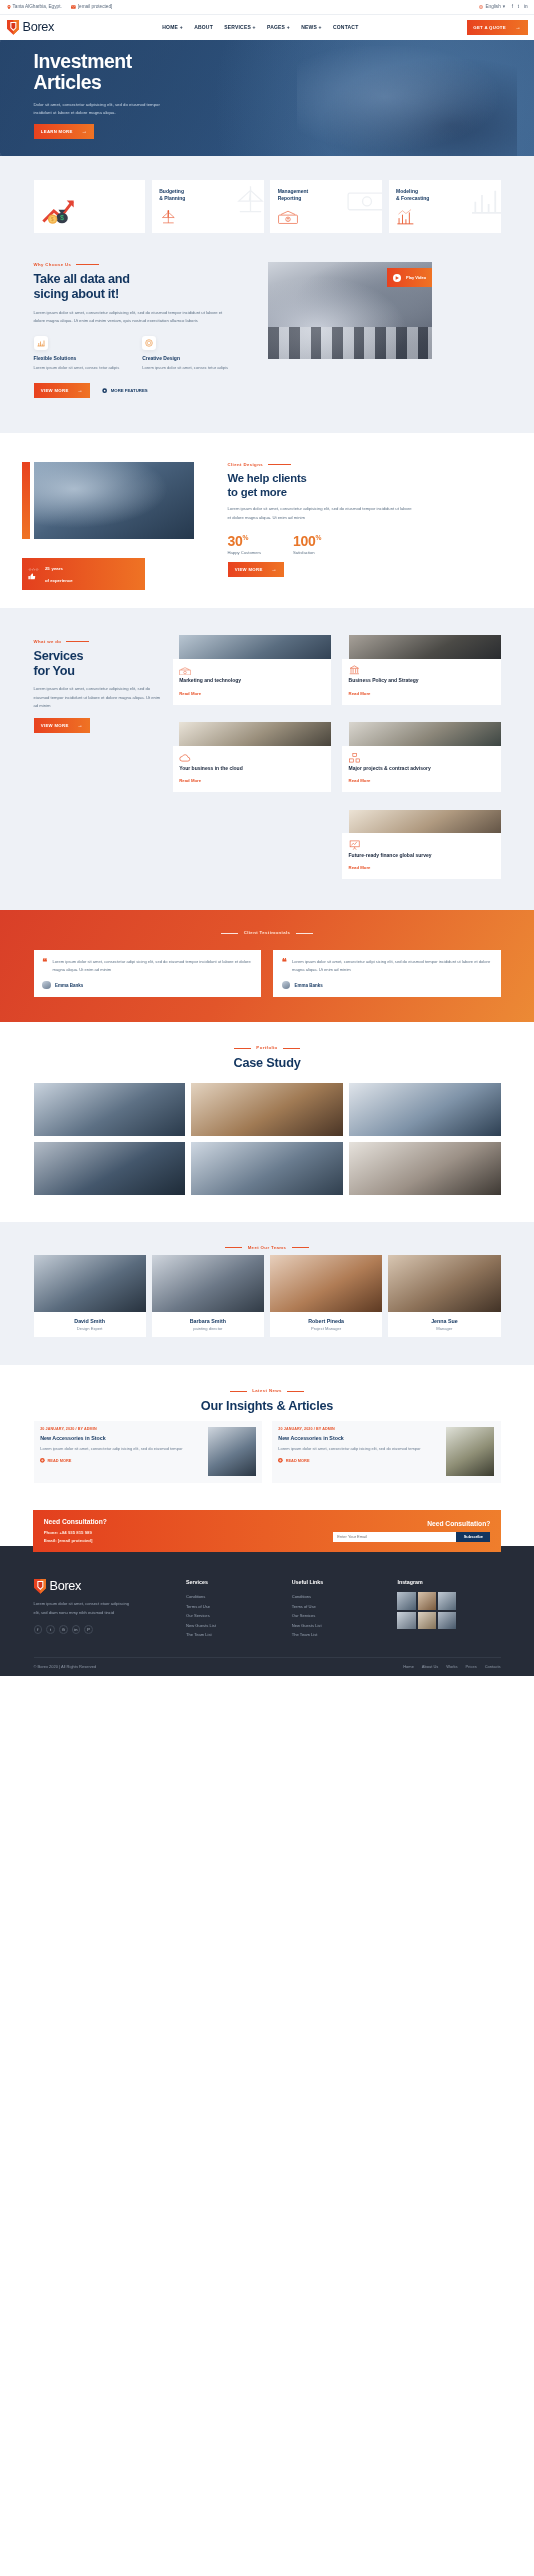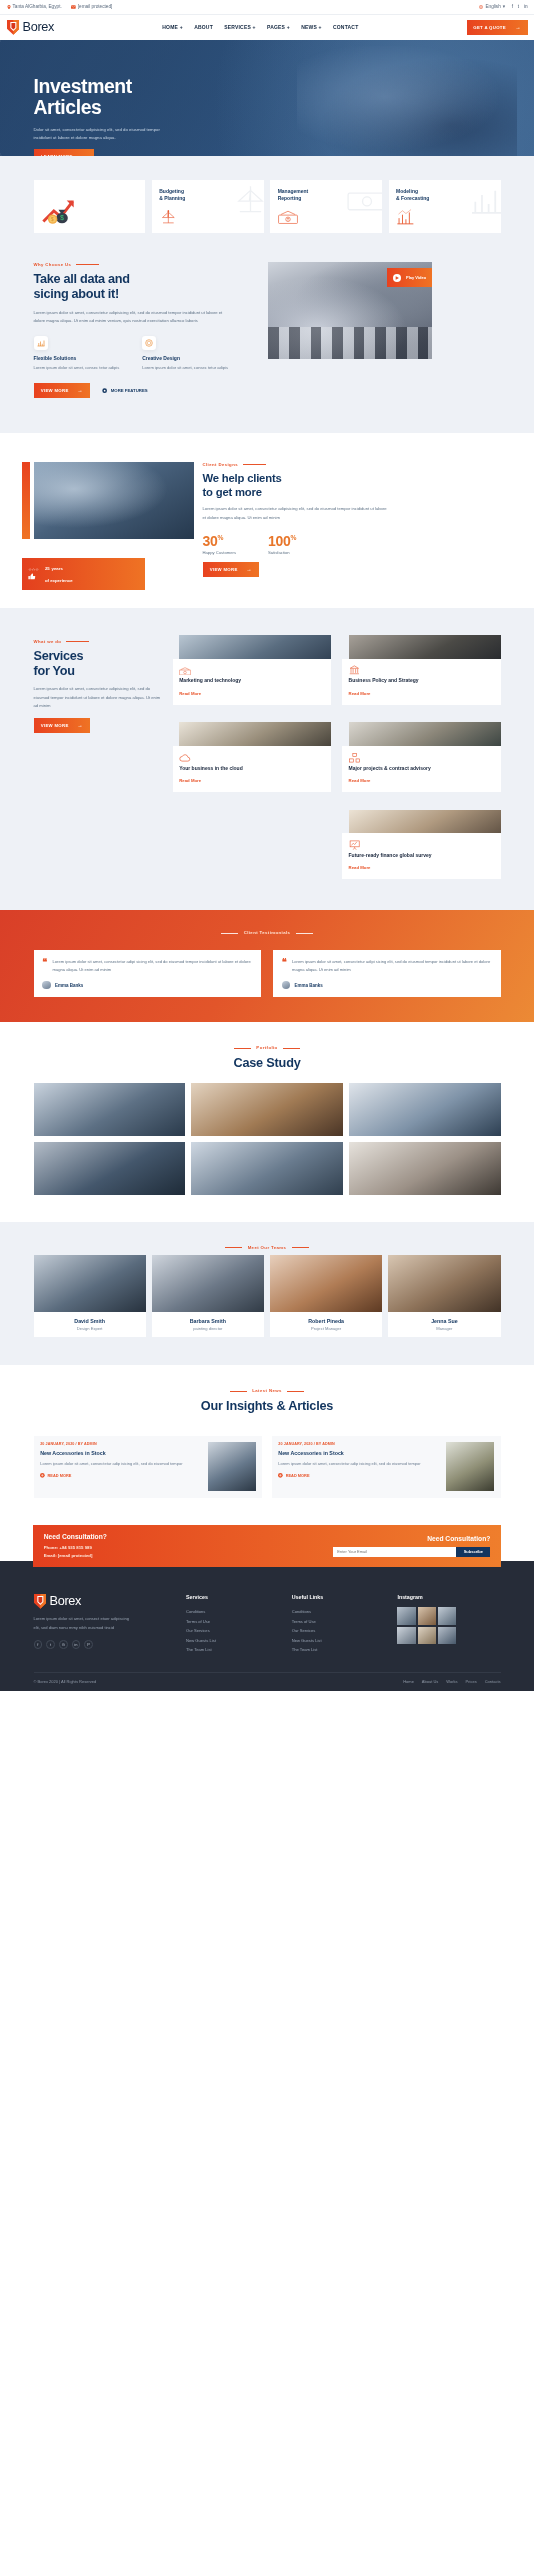--- a/index.html
+++ b/index.html
@@ -32,21 +32,21 @@
   .hero-bg{position:absolute;inset:0;background:
     linear-gradient(115deg,rgba(255,255,255,.055) 0 1.3px,transparent 1.3px 18.7px),
     linear-gradient(62deg,rgba(255,255,255,.05) 0 2px,transparent 2px 23px),
     radial-gradient(circle at 78% 55%,rgba(90,130,170,.55),transparent 48%),
     radial-gradient(circle at 20% 20%,rgba(40,72,110,.7),transparent 60%),
     linear-gradient(120deg,#25436a 0%,#2f5480 50%,#3b628e 100%)}
   .hero-figure{position:absolute;right:16.7px;top:6.7px;width:220px;height:113px;
     background:radial-gradient(ellipse at 40% 45%,rgba(120,150,185,.55),transparent 62%),
                radial-gradient(ellipse at 70% 70%,rgba(35,60,95,.8),transparent 60%);
     filter:blur(0.7px)}
-  .hero .container{position:relative;z-index:2;padding-top:36px}
+  .hero .container{position:relative;z-index:2;padding-top:11px}
   .hero h1{font-size:19.4px;line-height:1.12;color:#fff;font-weight:bold;letter-spacing:-0.4px}
   .hero p{font-size:4.3px;color:#c9d7e6;line-height:1.85;margin-top:6.7px;max-width:137px}
   .btn-orange{display:inline-flex;align-items:center;gap:8.7px;background:linear-gradient(90deg,#e8421f,#ef7324);color:#fff;font-size:4.3px;font-weight:bold;padding:4.7px 7.3px;letter-spacing:0.3px;margin-top:7.3px}
   .arrow{font-size:5.3px;line-height:1}
 
   
   .features{background:#eef1f6;padding:24px 0 29px}
   .feat-grid{display:grid;grid-template-columns:repeat(4,1fr);gap:6.7px}
   .feat-card{background:#fff;height:53px;padding:8px 7.3px;position:relative;overflow:hidden}
   .feat-card h4{font-size:5px;line-height:1.5;color:#12355f;font-weight:bold}
@@ -73,21 +73,21 @@
     radial-gradient(ellipse at 30% 70%,rgba(210,215,225,.9),transparent 55%),
     radial-gradient(ellipse at 72% 40%,rgba(120,130,145,.85),transparent 55%),
     linear-gradient(160deg,#cfd4dc 0%,#8d95a3 40%,#4c5463 100%)}
   .chess:after{content:"";position:absolute;left:0;right:0;bottom:0;height:32px;
     background:repeating-linear-gradient(90deg,rgba(40,45,55,.55) 0 10.7px,rgba(225,228,233,.5) 10.7px 21.4px)}
   .play-tab{position:absolute;right:0;top:6.7px;background:linear-gradient(90deg,#e8421f,#ef7324);color:#fff;display:flex;align-items:center;gap:4.7px;padding:5.3px 6px;font-size:4px;font-weight:bold}
   .play-circ{width:8px;height:8px;border-radius:50%;background:#fff;display:flex;align-items:center;justify-content:center;color:#e8542a;font-size:4px}
 
   
   .clients{background:#fff;padding:29px 0 31px}
-  .clients-row{display:flex;gap:9px}
+  .clients-row{display:flex;gap:34px}
   .clients-img{width:160px;position:relative}
   .cimg{width:160px;height:77px;background:
     radial-gradient(ellipse at 25% 35%,rgba(190,205,220,.8),transparent 55%),
     linear-gradient(150deg,#8ba3bb 0%,#48617c 45%,#25384d 100%)}
   .cimg-strip{position:absolute;left:-12px;top:0;width:8.7px;height:77px;background:linear-gradient(180deg,#e8421f,#ef7324)}
   .exp-badge{position:absolute;left:-12px;bottom:-13.4px;width:123px;background:linear-gradient(90deg,#e33f1e,#ef7324);color:#fff;padding:6px 6.7px;display:flex;align-items:center;gap:6px}
   .exp-ic{display:flex;flex-direction:column;gap:0.7px;font-size:4px;line-height:1}
   .exp-txt b{font-size:6.7px;font-weight:bold;display:block;line-height:1.25}
   .exp-txt b span{font-size:4.3px;font-weight:bold}
   .exp-txt i{font-style:normal;font-size:4.3px;font-weight:bold}
@@ -140,21 +140,21 @@
   .team{background:#eef1f6;padding:23px 0 28px;text-align:center}
   .team h2{font-size:12.7px;color:#12355f;font-weight:bold;letter-spacing:-0.2px;margin-bottom:13.4px}
   .team-grid{display:grid;grid-template-columns:repeat(4,1fr);gap:6px}
   .tm-photo{height:57px}
   .tm-body{background:#fff;padding:5.3px 2.7px 6.7px}
   .tm-body b{font-size:5.3px;color:#12355f;display:block}
   .tm-body span{font-size:4.1px;color:#7a8a9c;display:block;margin-top:2px}
 
   
   .news{background:#fff;padding:23px 0 23px;text-align:center}
-  .news h2{font-size:12.7px;color:#12355f;font-weight:bold;letter-spacing:-0.2px;margin-bottom:23px}
+  .news h2{font-size:12.7px;color:#12355f;font-weight:bold;letter-spacing:-0.2px;margin-bottom:8px}
   .news-grid{display:grid;grid-template-columns:repeat(2,1fr);gap:9.3px;text-align:left}
   .news-item{display:flex;gap:6.7px;background:#f7f8fa;padding:6.7px}
   .news-left{flex:1}
   .news-date{font-size:3.7px;font-weight:bold;color:#e8542a;letter-spacing:0.1px;margin-bottom:3.3px}
   .news-item h5{font-size:5.3px;line-height:1.4;color:#12355f;font-weight:bold}
   .news-item p{font-size:4px;color:#6b7c90;line-height:1.85;margin-top:3.3px}
   .news-more{display:inline-flex;align-items:center;gap:2.7px;font-size:3.9px;font-weight:bold;color:#e8542a;margin-top:4.7px}
   .news-thumb{width:48px;height:49px;flex:none}
 
   

